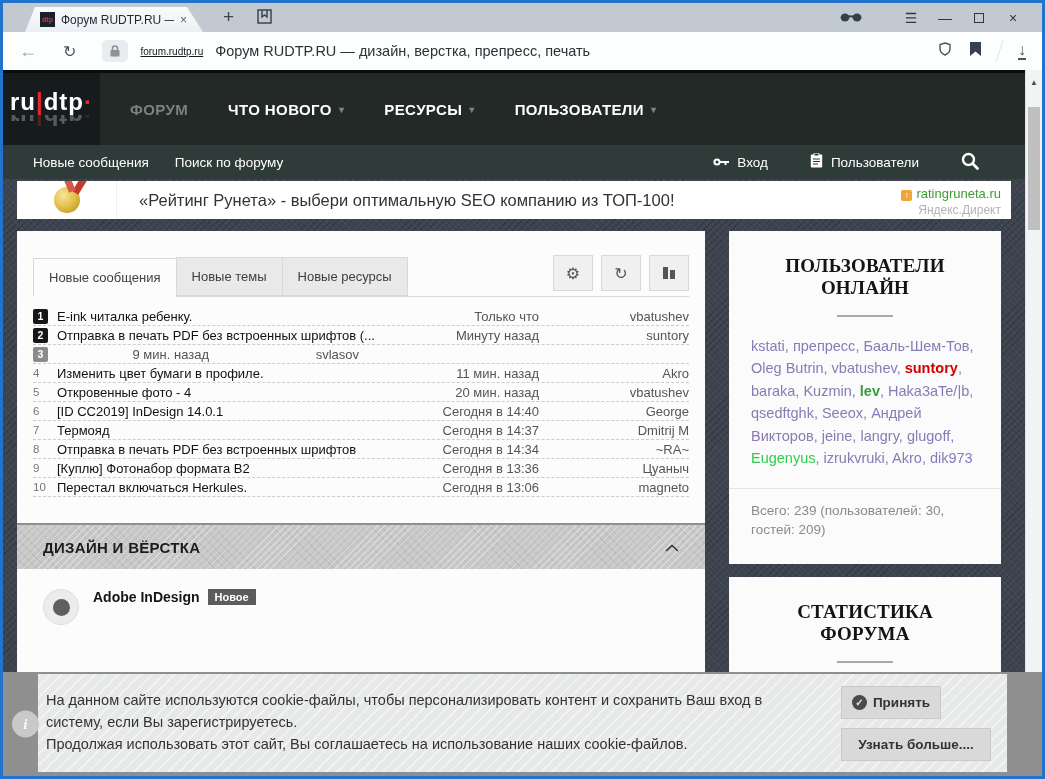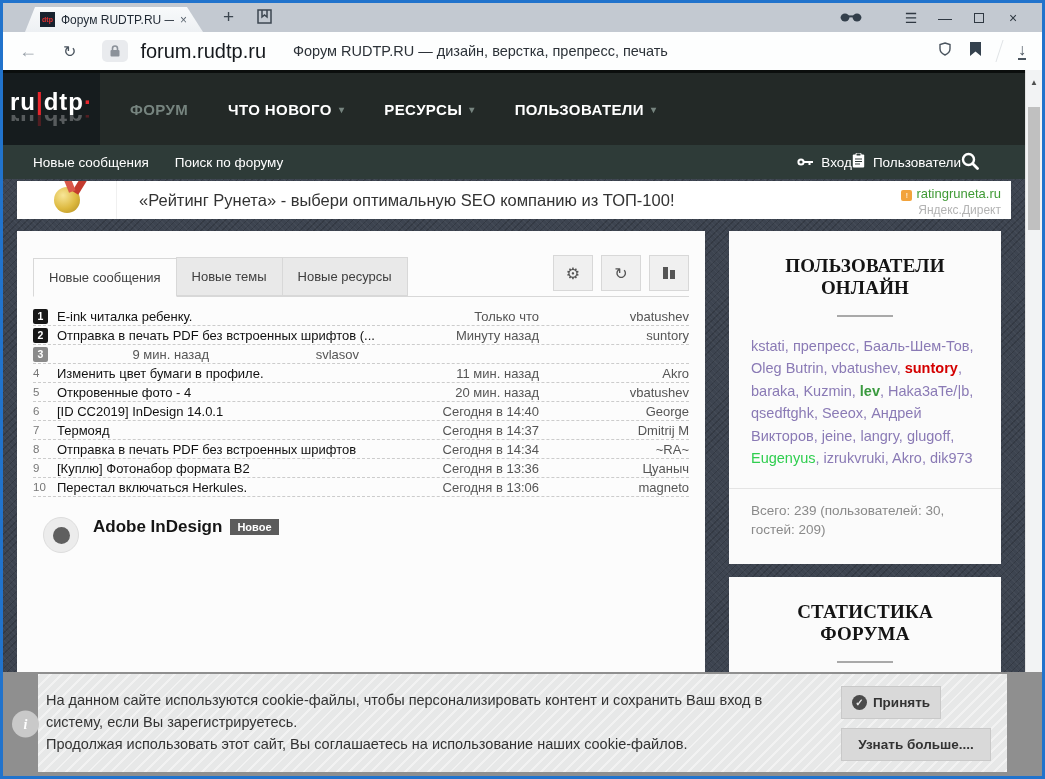--- a/index.html
+++ b/index.html
@@ -24,21 +24,21 @@
   .glasses { color:#333f4b; margin-right:32px; }
   .wc { color:#2f3842; font-size:14px; width:34px; text-align:center; }
   .wc-min { letter-spacing:0; }
   .wc-max span { display:inline-block; width:10px; height:10px; border:1.5px solid #2f3842; }
 
   .addressbar { height:38px; background:#fdfefe; display:flex; align-items:center; padding:0 16px; }
   .nav-arrow { color:#9aa2aa; font-size:18px; margin-right:26px; }
   .reload { color:#4a545e; font-size:16px; margin-right:26px; }
   .lockbox { width:26px; height:22px; background:#e9ebee; border-radius:5px; display:grid;
              place-items:center; margin-right:12px; color:#8b9199; }
-  .url-domain { font-size:20px; color:#15191d; margin-right:27px; }
+  .url-domain { font-size:10px; color:#15191d; margin-right:12px;text-decoration:underline; }
   .url-title { font-size:14.5px; color:#2c3238; white-space:nowrap; overflow:hidden; flex:1; }
   .ab-right { display:flex; align-items:center; gap:18px; color:#4a545e; }
   .ab-sep { width:1px; height:22px; background:#e0e3e6; transform:skewX(-18deg); }
 
   
   .viewport { position:relative; height:706px;
      background:
        repeating-linear-gradient(45deg, rgba(255,255,255,.035) 0 1px, transparent 1px 4px),
        repeating-linear-gradient(-45deg, rgba(0,0,0,.16) 0 1px, transparent 1px 5px),
        #3d4450; }
@@ -53,21 +53,21 @@
   .logo-refl { transform:scaleY(-1); opacity:.28; height:13px; overflow:hidden; margin-top:1px; }
   .nav-items { display:flex; align-items:center; padding-left:30px; gap:40px; }
   .nav-item { font-size:15px; font-weight:bold; color:#fff; letter-spacing:.4px; display:flex;
               align-items:center; gap:7px; }
   .nav-item.dim { color:#76847f; }
   .caret { color:#76847f; font-size:10px; }
 
   .subnav { height:34px; background:#2e3b38; display:flex; align-items:center; padding:0 30px;
             color:#fff; font-size:13.5px; }
   .subnav-left { display:flex; gap:26px; }
-  .subnav-right { margin-left:auto; display:flex; align-items:center; padding-right:16px; }
+  .subnav-right { margin-left:auto; display:flex; align-items:center; gap:42px; padding-right:16px; }
   .subnav-ic { display:flex; align-items:center; gap:8px; }
 
   .ad { margin:2px 14px 0; height:38px; background:#fff; display:flex; align-items:center; }
   .ad-img { width:100px; height:38px; background:#fff; border-right:1px solid #f0f0f0;
             display:grid; place-items:center; position:relative; overflow:hidden; flex:none; }
   .medal { width:26px; height:26px; border-radius:50%;
            background:radial-gradient(circle at 35% 32%, #f8e698, #ddb93f 55%, #b08a20); position:relative; }
   .medal::before { content:""; position:absolute; top:-9px; right:-3px; width:7px; height:16px;
                    background:#c43b2e; transform:rotate(32deg); }
   .medal::after { content:""; position:absolute; top:-10px; right:7px; width:7px; height:15px;
@@ -115,21 +115,21 @@
      display:flex; align-items:center; padding:0 26px; }
   .category-title { font-size:15px; font-weight:bold; color:#1c1c1c; letter-spacing:.3px; flex:1; }
   .chev { color:#333; }
 
   .node { display:flex; padding:20px 0 0 10px; }
   .node-marker { width:36px; height:36px; border-radius:50%; background:#ececec;
                  border:1px solid #ddd; display:grid; place-items:center; flex:none; }
   .node-dot { width:17px; height:17px; border-radius:50%; background:#5f5f5f; }
   .node-body { margin-left:14px; }
   .node-title-row { display:flex; align-items:center; gap:8px; }
-  .node-title { font-size:17px; font-weight:bold; color:#151515;text-align:right; }
+  .node-title { font-size:14px; font-weight:bold; color:#151515;text-align:right; }
   .node-badge { background:#5c5c5c; color:#fff; font-size:11px; font-weight:bold; padding:2px 7px; }
   .sublinks { margin-top:9px; max-width:195px; }
   .sublink { font-size:13px; font-weight:bold; color:#2c2c2c; line-height:1.55; }
   .bubble { color:#888; margin-right:4px; position:relative; top:1px; }
 
   
   .sidebar { width:272px; flex:none; }
   .card { background:#fbfbfb; padding:24px 22px; margin-bottom:13px; }
   .card-title { font-family:"Liberation Serif", serif; font-weight:bold; font-size:19px;
                 text-align:center; color:#141414; letter-spacing:.2px; }
@@ -373,20 +373,26 @@
                 <span class="t-user">Цуаныч</span>
               </div>
               <div class="thread-row badge-plain">
                 <span class="t-num">10</span>
                 <span class="t-title">Перестал включаться Herkules.</span>
                 <span class="t-time">Сегодня в 13:06</span>
                 <span class="t-user">magneto</span>
               </div>
             </div>
 
+          <div class="category-band">
+            <span class="category-title">ДИЗАЙН И ВЁРСТКА</span>
+            <span class="chev"><svg width="14" height="8" viewBox="0 0 14 8">
+                  <path d="M1 7l6-5.5L13 7" fill="none" stroke="currentColor" stroke-width="1.6"></path>
+                </svg></span>
+          </div>
 
           <div class="node">
             <span class="node-marker">
                 <span class="node-dot"></span>
               </span>
             <div class="node-body">
               <div class="node-title-row">
                 <span class="node-title">Adobe InDesign</span>
                 <span class="node-badge">Новое</span>
               </div>

